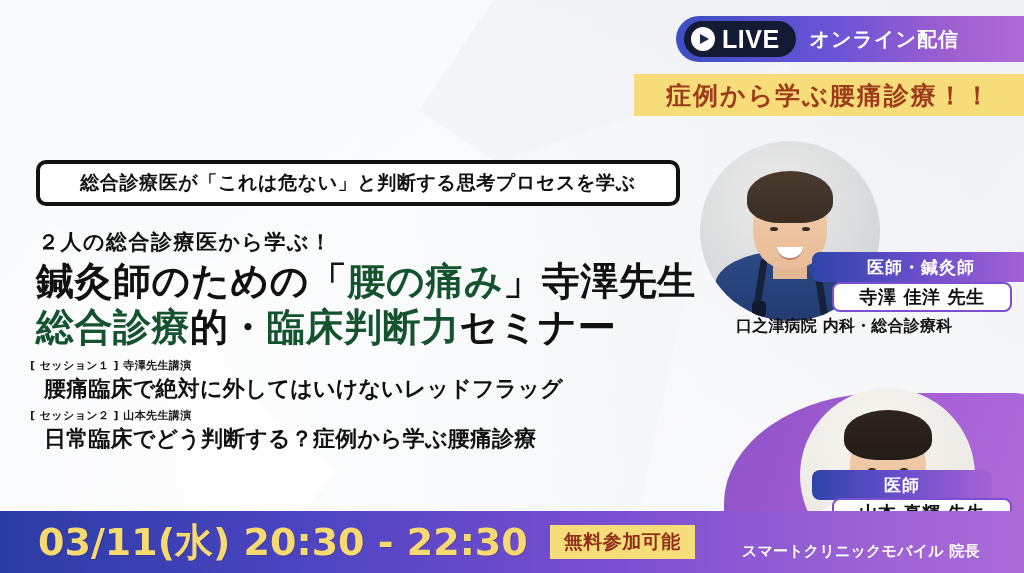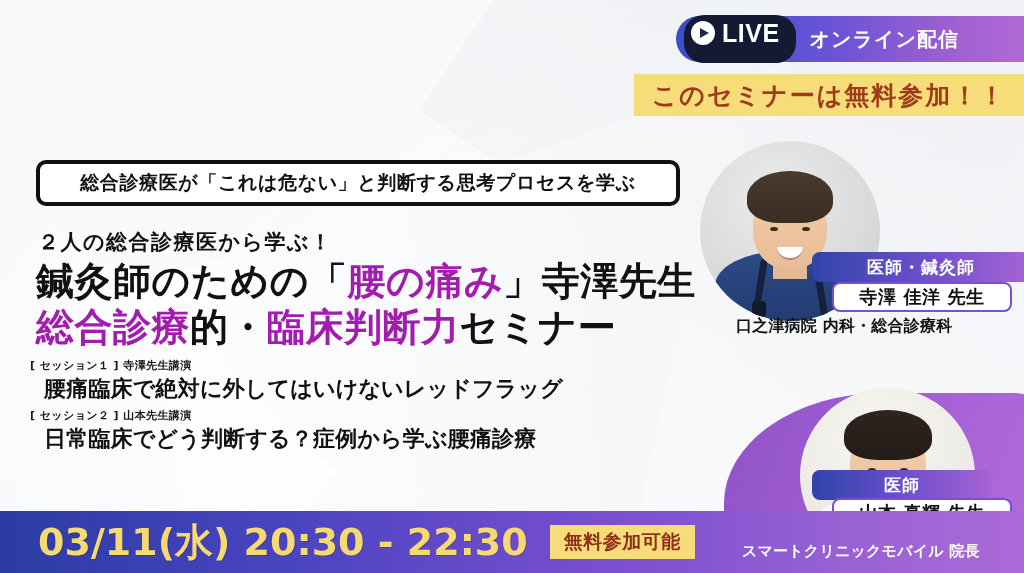--- a/index.html
+++ b/index.html
@@ -87,21 +87,21 @@
     padding-left: 8px;
     box-sizing: border-box;
   }
   .live-pill {
     display: flex;
     align-items: center;
     gap: 7px;
     background: #131a33;
     border-radius: 20px;
     height: 36px;
-    padding: 0 16px 12px 7px;
+    padding: 0 16px 0 7px;
   }
   .play-circle {
     width: 24px; height: 24px;
     border-radius: 50%;
     background: #ffffff;
     display: flex;
     align-items: center;
     justify-content: center;
   }
   .play-tri {
@@ -187,21 +187,21 @@
     left: 36px;
     font-weight: 700;
     font-size: 38px;
     color: #111111;
     letter-spacing: .5px;
     white-space: nowrap;
     font-family: "DejaVu Sans", sans-serif;
   }
   .title-line.l1 { top: 256px; }
   .title-line.l2 { top: 302px; }
-  .accent { color: #a21caf; }
+  .accent { color: #14532d; }
 
   
   .session { position: absolute; left: 30px; }
   .session .s-label {
     font-size: 11px;
     font-weight: 700;
     color: #1a1a1a;
     letter-spacing: .4px;
     margin-bottom: 1px;
     font-family: "DejaVu Sans", sans-serif;
@@ -423,21 +423,21 @@
     <div class="live-pill">
       <span class="play-circle">
         <span class="play-tri"></span>
       </span>
       <span class="live-word">LIVE</span>
     </div>
     <span class="live-sub">オンライン配信</span>
   </div>
 
   <div class="free-banner">
-    <span>このセミナーは無料参加！！</span>
+    <span>症例から学ぶ腰痛診療！！</span>
   </div>
 
   <div class="tagline-box">
     <span>総合診療医が「これは危ない」と判断する思考プロセスを学ぶ</span>
   </div>
 
   <div class="title-kicker">２人の総合診療医から学ぶ！</div>
   <div class="title-line l1">
     <span>鍼灸師のための「</span><span class="accent">腰の痛み</span><span>」寺澤先生</span>
   </div>

